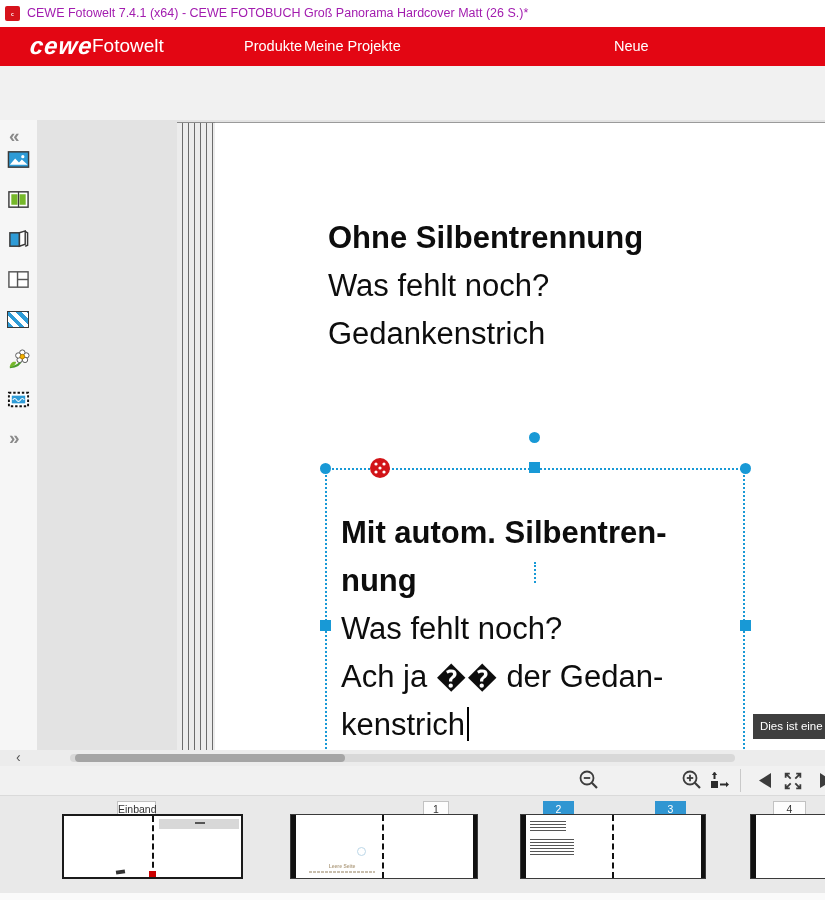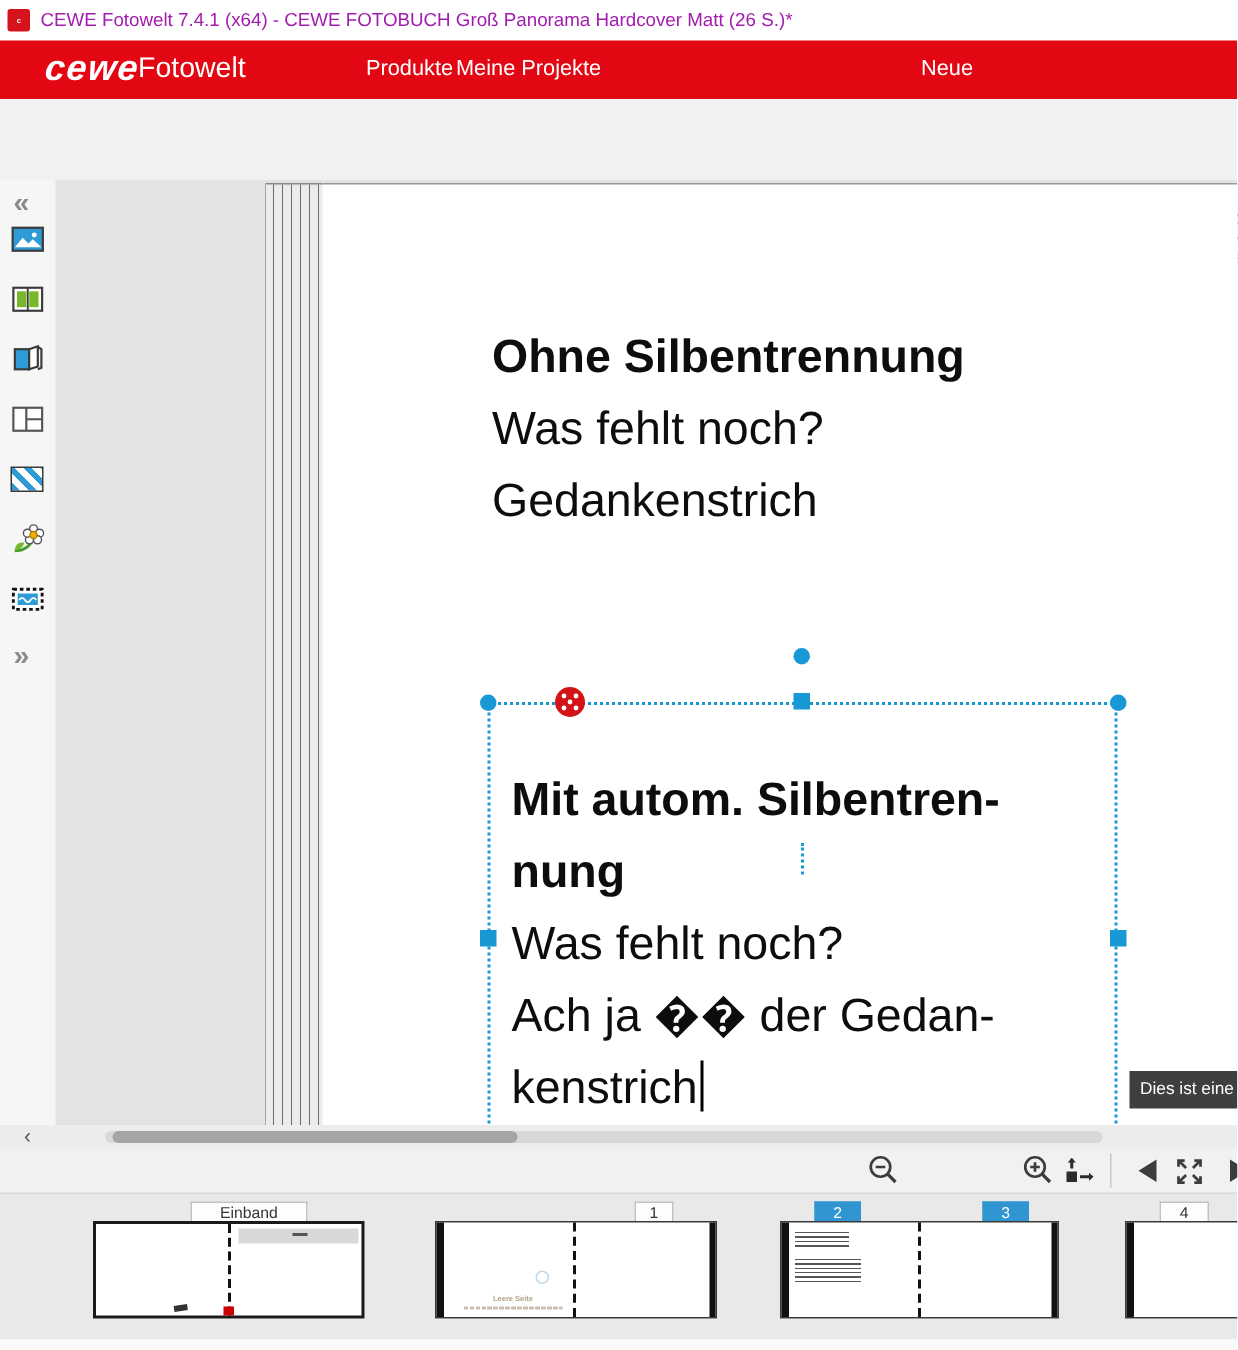--- a/index.html
+++ b/index.html
@@ -337,21 +337,21 @@
     </div>
     <div class="zb" style="left:818px;top:6px">
       <svg width="16" height="17" viewBox="0 0 16 17">
           <path d="M2 1 L14 8.5 L2 16z" fill="#3c3c3c"></path>
         </svg>
     </div>
   </div>
 
   <div class="filmstrip">
 
-    <div class="thumb-tab" style="left:127px;width:78px">Einband</div>
+    <div class="thumb-tab" style="left:117px;width:39px">Einband</div>
     <div class="spread" style="left:62px;width:181px;border-width:2px;border-color:#1a1a1a;">
       <div class="tspine" style="left:88px"></div>
       <div style="position:absolute;left:95px;top:3px;width:80px;height:10px;background:#d8d8d8;"></div>
       <div style="position:absolute;left:131px;top:6px;width:10px;height:2px;background:#555;"></div>
       <div style="position:absolute;left:52px;top:54px;width:9px;height:4px;background:#333;transform:rotate(-8deg);"></div>
       <div style="position:absolute;left:85px;top:55px;width:7px;height:6px;background:#c00;"></div>
     </div>
 
     <div class="thumb-tab" style="left:423px;width:26px">1</div>
     <div class="spread" style="left:290px;width:188px;">

